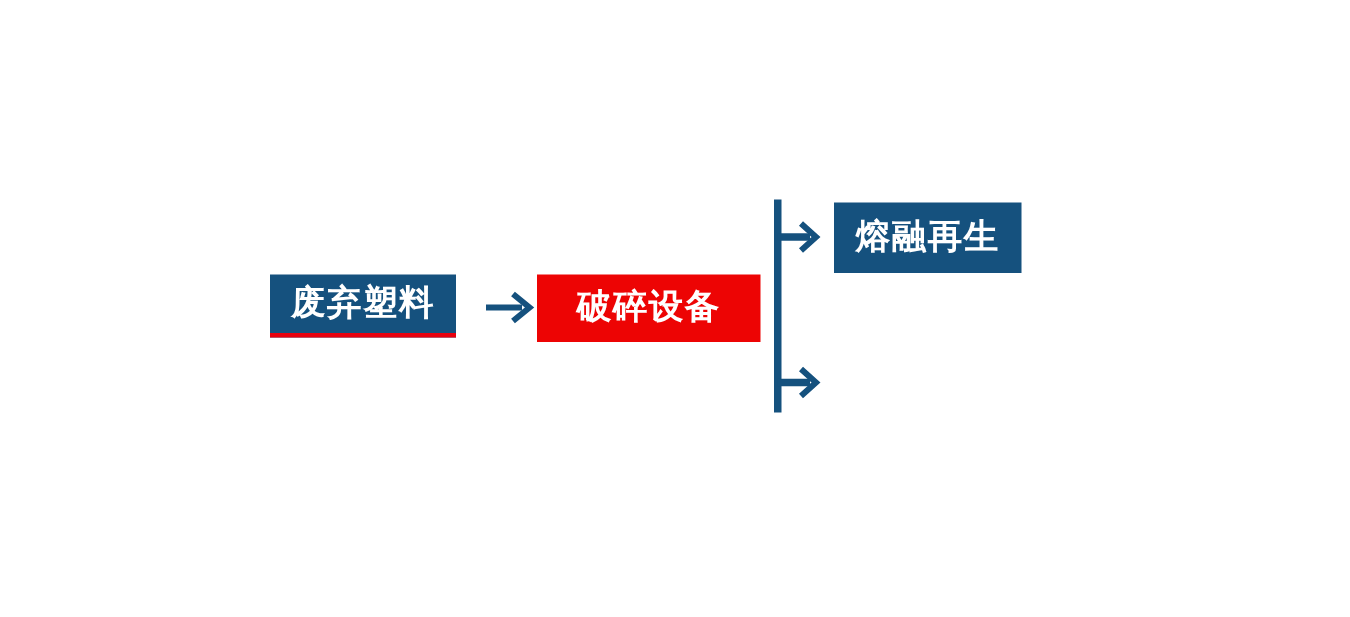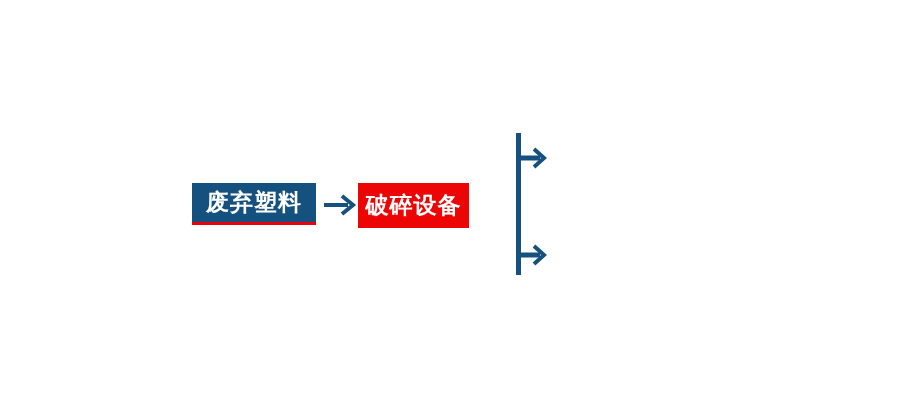--- a/index.html
+++ b/index.html
@@ -29,34 +29,34 @@
     font-size: 23px;
     font-weight: 700;
     letter-spacing: 1px;
     line-height: 1;
     white-space: nowrap;
     user-select: none;
   }
 
   
   #node-input {
-    left: 192px;
+    left: 180px;
     top: 183px;
     width: 124px;
     height: 42px;
     background: #15517E;
     border-bottom: 3px solid #E8000D;
     padding-bottom: 1px;
   }
 
   
   #node-crusher {
     left: 358px;
     top: 183px;
-    width: 111px;
+    width: 149px;
     height: 45px;
     background: #ED0404;
   }
 
   
   #node-out-1 {
     left: 556px;
     top: 135px;
     width: 125px;
     height: 47px;
@@ -117,15 +117,18 @@
 
         <line x1="13.5" y1="33" x2="35" y2="33"></line>
         <polyline points="29,24 39,33 29,42" stroke-width="4" stroke-linejoin="miter"></polyline>
 
         <line x1="13.5" y1="130" x2="35" y2="130"></line>
         <polyline points="29,121 39,130 29,139" stroke-width="4" stroke-linejoin="miter"></polyline>
       </g>
     </svg>
   </div>
 
+  <div class="node" id="node-out-1">
+    <span>熔融再生</span>
+  </div>
 
 
 </div>
 
 </body></html>

